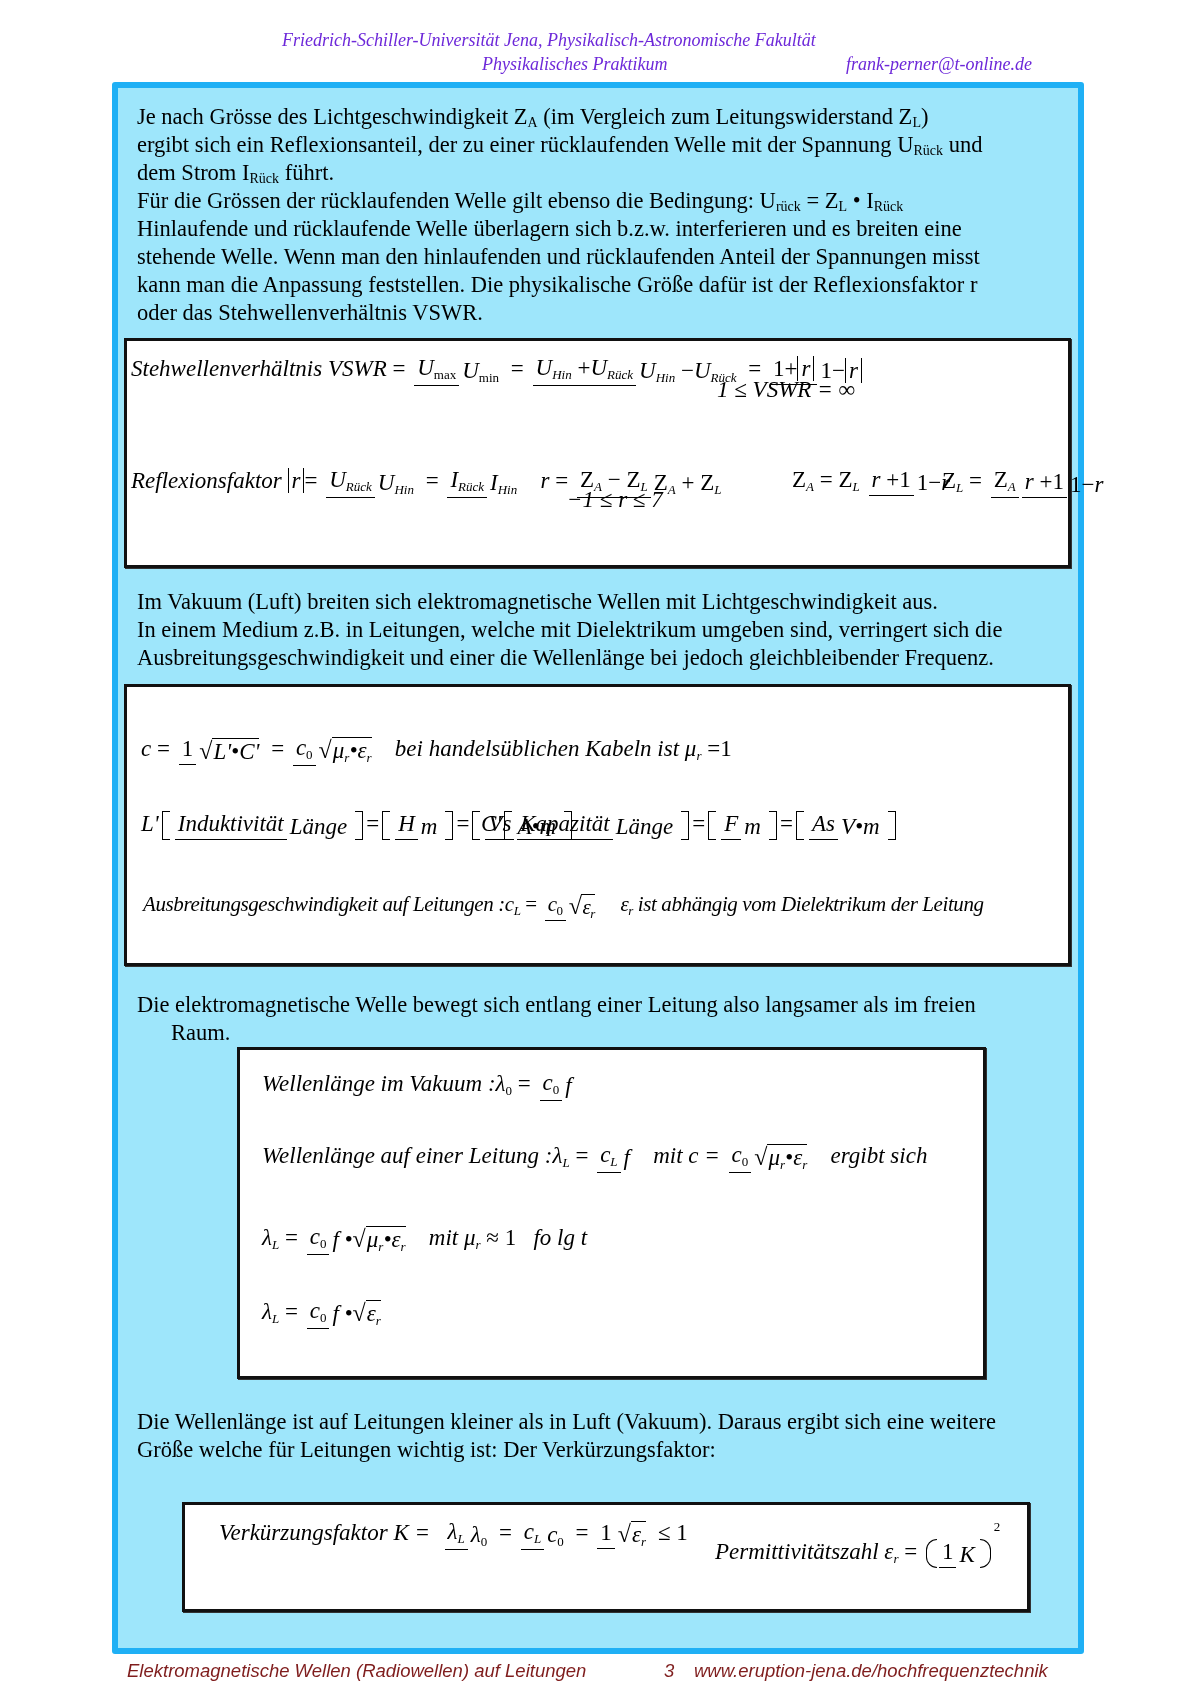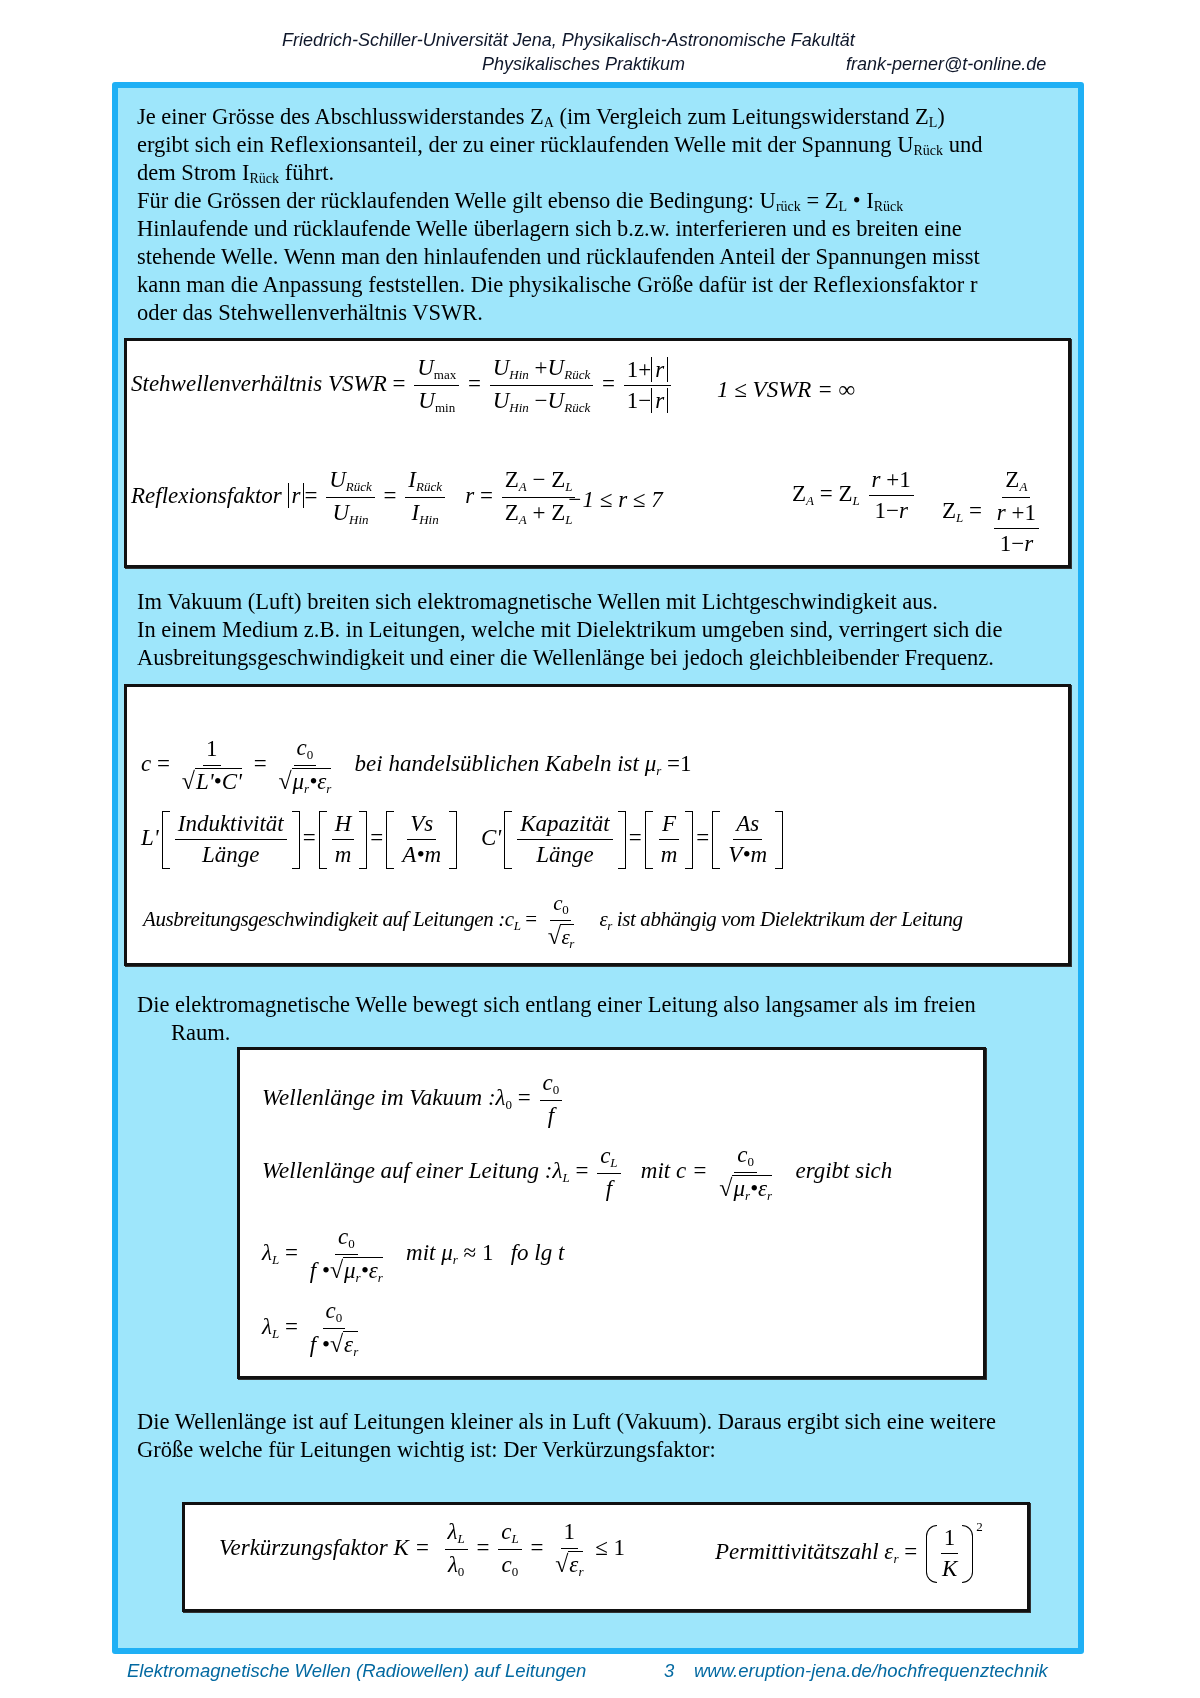--- a/index.html
+++ b/index.html
@@ -1,53 +1,53 @@
 <!DOCTYPE html>
 <html><head>
 <meta charset="utf-8">
 <style>
   html, body { margin: 0; padding: 0; background: #ffffff; }
   body { width: 1200px; height: 1698px; position: relative; overflow: hidden; font-family: "Liberation Serif", serif; color: #000; }
-  .hdr { position: absolute; font-family: Liberation Sans, sans-serif; font-style: italic; font-size: 18px; color: #0f172a; white-space: nowrap; }
+  .hdr { position: absolute; font-family: Liberation Serif, serif; font-style: italic; font-size: 18px; color: #6d28d9; white-space: nowrap; }
   .panel { position: absolute; left: 112px; top: 82px; width: 960px; height: 1560px; background: #9ee6fb; border: 6px solid #1fb0f5; border-radius: 3px; }
   .para { position: absolute; left: 137px; font-size: 22.5px; line-height: 28px; white-space: nowrap; }
   .para sub { font-size: 14px; vertical-align: -3px; line-height: 0; }
   .box { position: absolute; background: #fff; border: 3px solid #111; box-shadow: 1px 1px 0 #333; }
   .m { position: absolute; font-family: "Liberation Serif", serif; font-style: italic; white-space: nowrap; font-size: 23px; }
   .up { font-style: normal; }
-  .frac { display: inline-flex; flex-direction: column; align-items: center; vertical-align: middle; margin: 0 3px; }
+  .frac { display: inline-flex; flex-direction: row; align-items: center; vertical-align: middle; margin: 0 3px; }
   .frac > .num { padding: 0 3px 2px 3px; border-bottom: 1.5px solid #000; line-height: 1.15; }
   .frac > .den { padding: 2px 3px 0 3px; line-height: 1.15; }
   .s { font-size: 13px; vertical-align: -4px; }
   .sup { font-size: 13px; vertical-align: 10px; }
   .sq { border-top: 1.5px solid #000; padding-left: 1px; }
   .rad { font-style: normal; font-size: 24px; }
   .brkwrap { display: inline-block; vertical-align: middle; position: relative; padding: 0 10px; margin: 0 3px; text-align: center; }
   .brkwrap .bl, .brkwrap .br { position: absolute; top: 0; bottom: 0; width: 7px; border-top: 1.5px solid #000; border-bottom: 1.5px solid #000; }
   .brkwrap .bl { left: 0; border-left: 1.5px solid #000; }
   .brkwrap .br { right: 0; border-right: 1.5px solid #000; }
   .paren { display: inline-block; vertical-align: middle; position: relative; padding: 0 10px; margin: 0 3px; }
   .paren .pl, .paren .pr { position: absolute; top: 0; bottom: 0; width: 10px; border: 1.5px solid #000; }
   .paren .pl { left: 0; border-right: none; border-radius: 12px 0 0 12px; }
   .paren .pr { right: 0; border-left: none; border-radius: 0 12px 12px 0; }
   .abs { border-left: 1.5px solid #000; border-right: 1.5px solid #000; padding: 0 3px; }
-  .ftr { position: absolute; top: 1660px; font-family: "Liberation Sans", sans-serif; font-style: italic; font-size: 18.5px; color: #0369a1; white-space: nowrap; }
+  .ftr { position: absolute; top: 1660px; font-family: "Liberation Sans", sans-serif; font-style: italic; font-size: 18.5px; color: #7f1d1d; white-space: nowrap; }
 </style>
 </head>
 <body>
 
 <div class="hdr" style="left:282px; top:30px;">Friedrich-Schiller-Universität Jena, Physikalisch-Astronomische Fakultät</div>
 <div class="hdr" style="left:482px; top:54px;">Physikalisches Praktikum</div>
 <div class="hdr" style="left:846px; top:54px;">frank-perner@t-online.de</div>
 
 <div class="panel"></div>
 
 <div>
   <div class="para" style="top:103px;">
-    <span>Je einer Grösse des Abschlusswiderstandes Z</span><sub>A</sub><span> (im Vergleich zum Leitungswiderstand Z</span><sub>L</sub><span>)</span>
+    <span>Je nach Grösse des Lichtgeschwindigkeit Z</span><sub>A</sub><span> (im Vergleich zum Leitungswiderstand Z</span><sub>L</sub><span>)</span>
   </div>
   <div class="para" style="top:131px;">
     <span>ergibt sich ein Reflexionsanteil, der zu einer rücklaufenden Welle mit der Spannung U</span><sub>Rück</sub><span> und</span>
   </div>
   <div class="para" style="top:159px;text-align:right;">
     <span>dem Strom I</span><sub>Rück</sub><span> führt.</span>
   </div>
   <div class="para" style="top:187px;">
     <span>Für die Grössen der rücklaufenden Welle gilt ebenso die Bedingung: U</span><sub>rück</sub><span> = Z</span><sub>L</sub><span> • I</span><sub>Rück</sub>
   </div>

